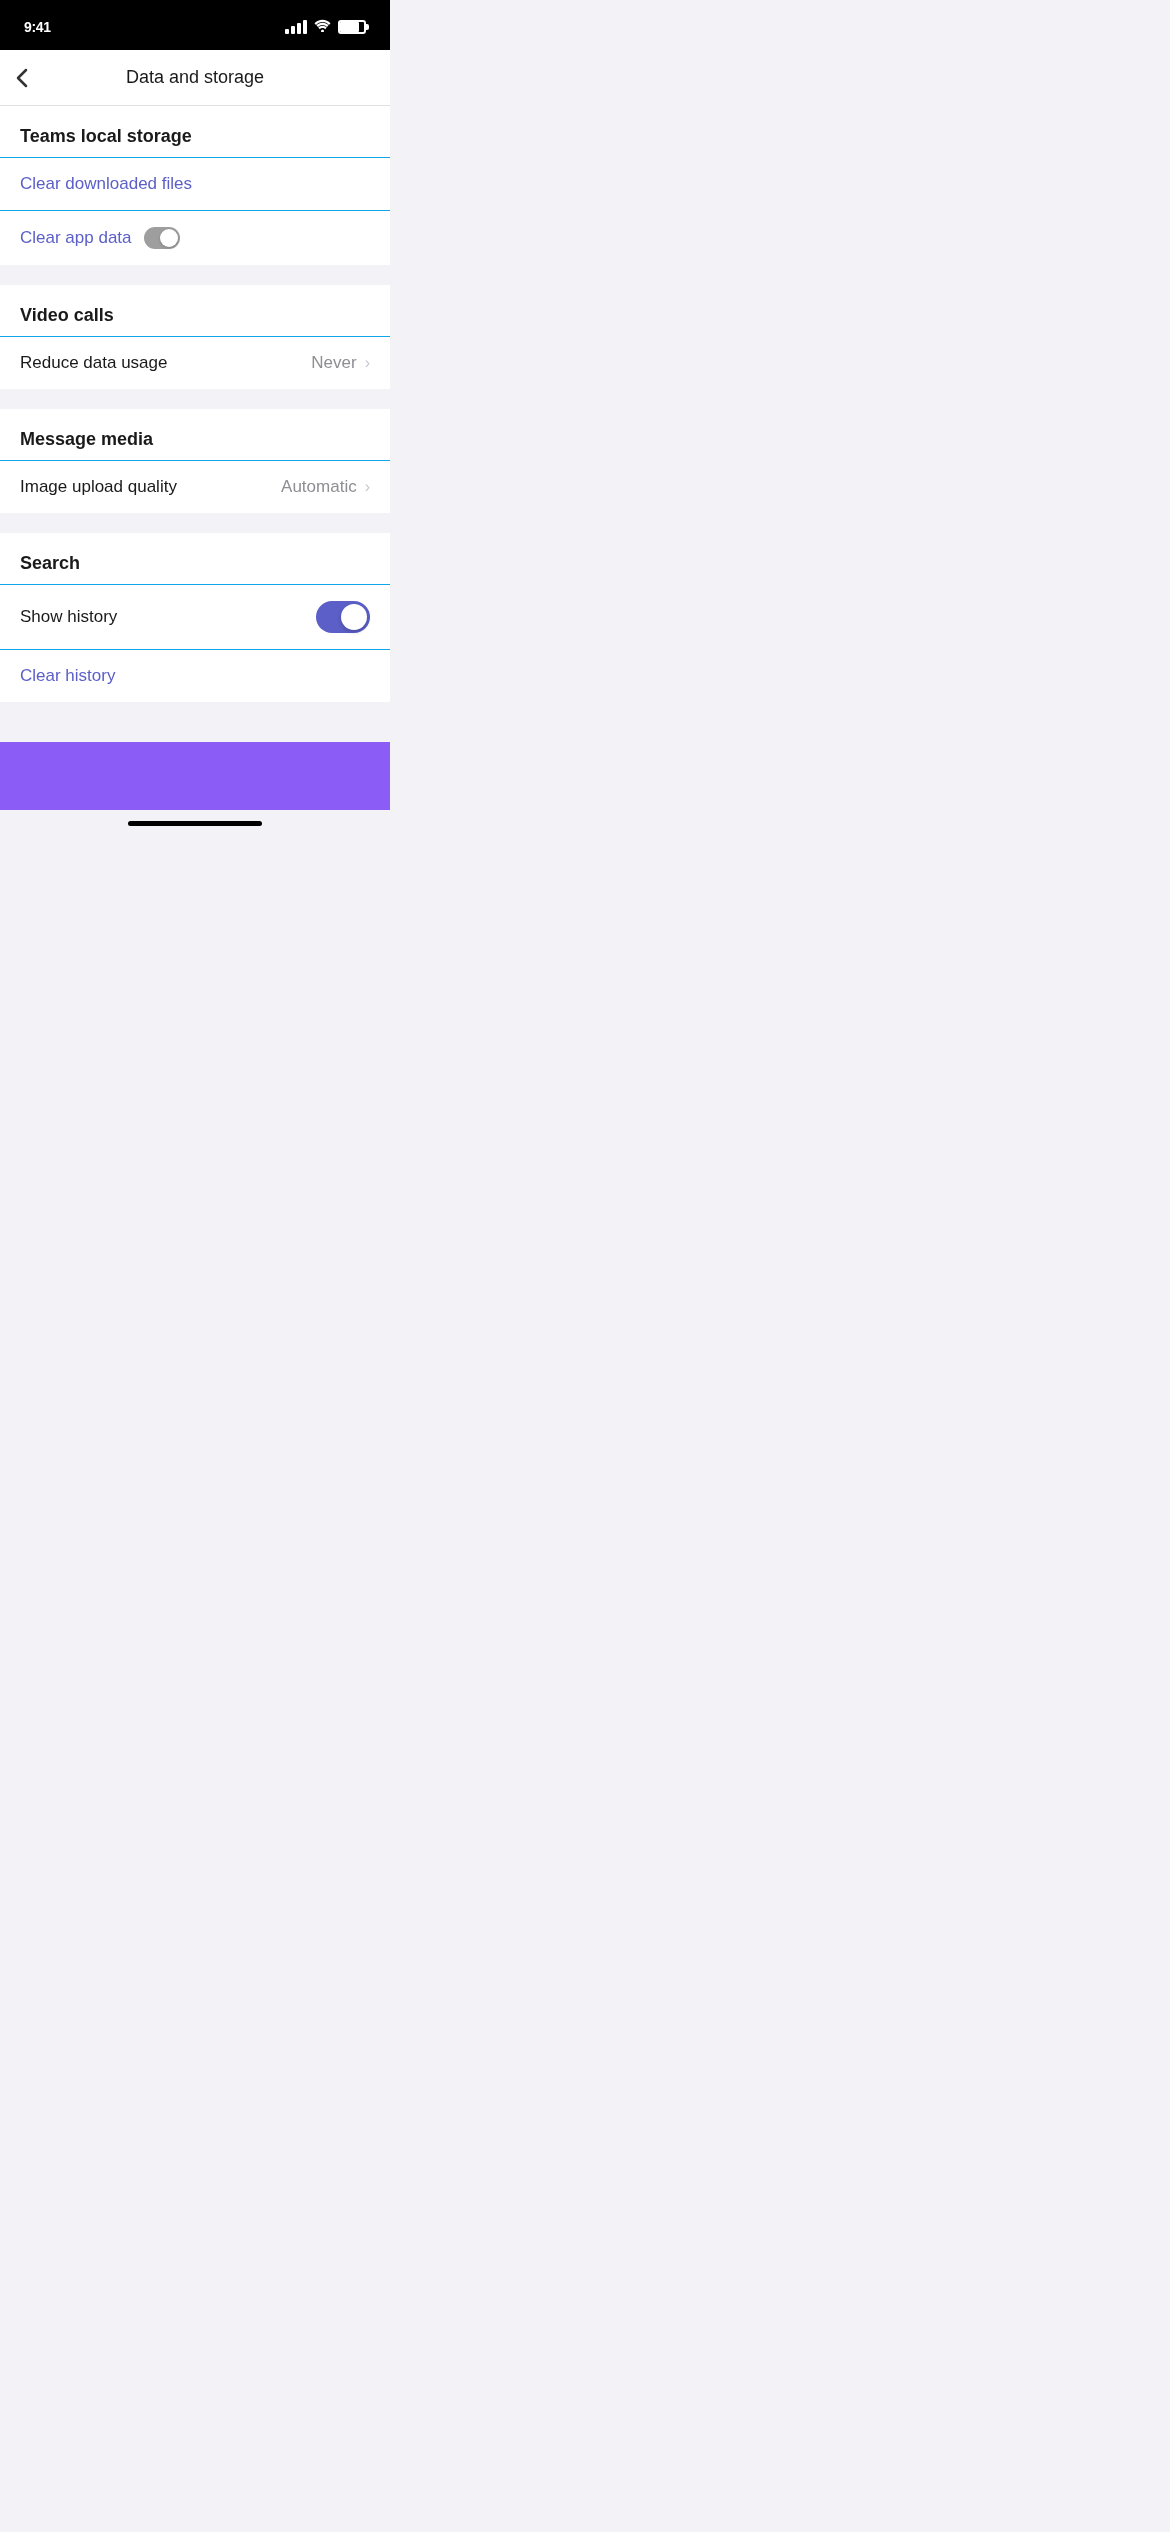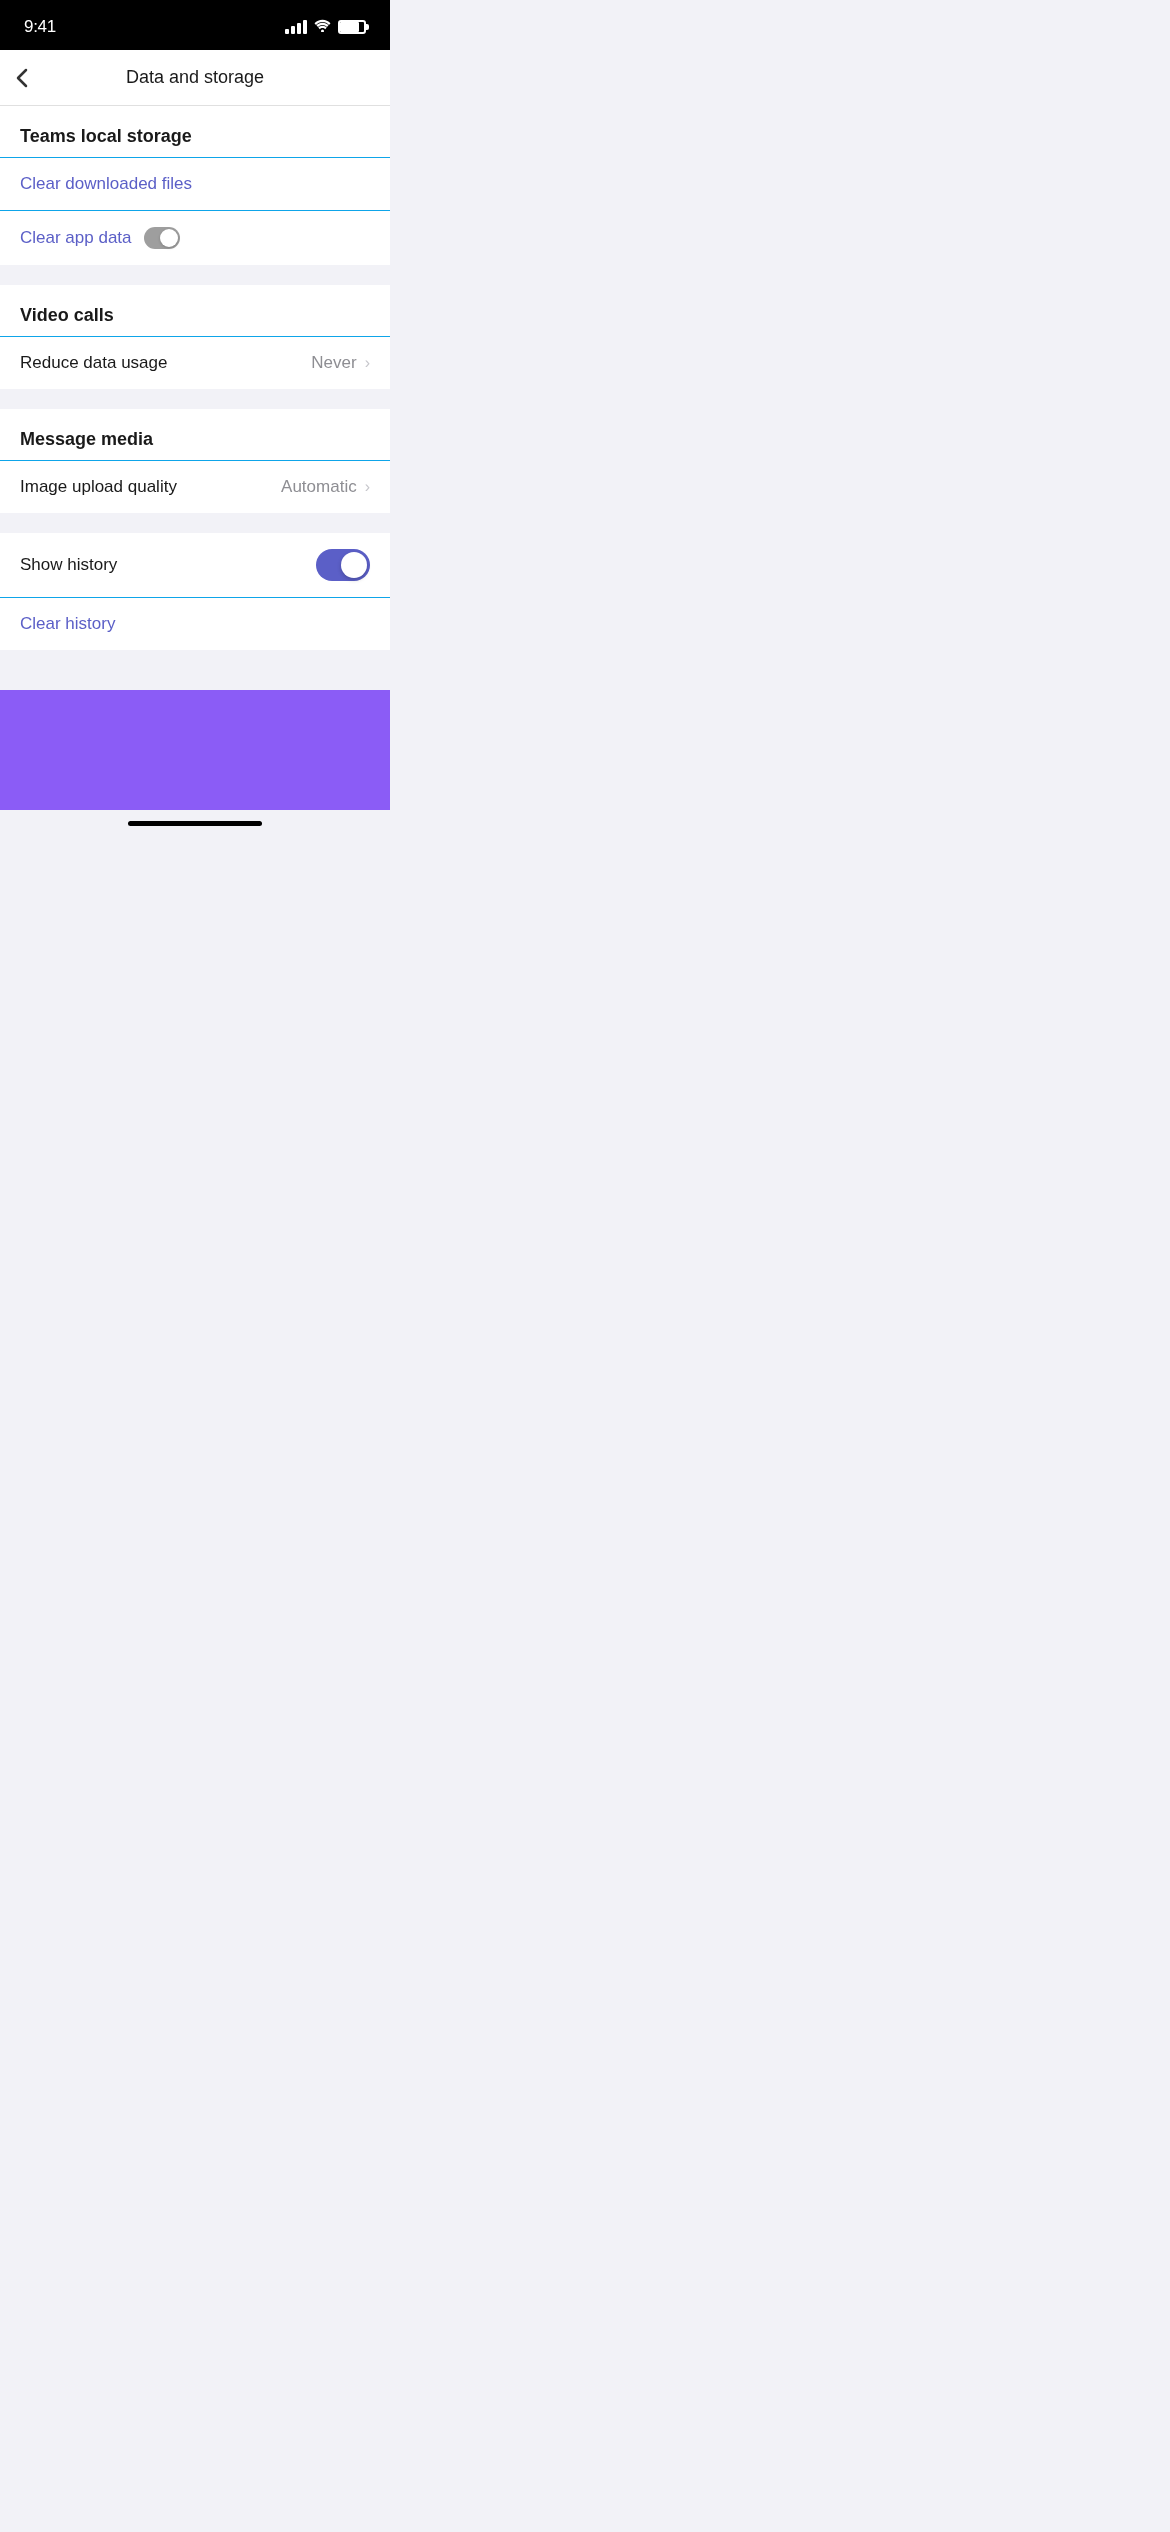--- a/index.html
+++ b/index.html
@@ -24,22 +24,22 @@
       background: #000;
       color: #fff;
       display: flex;
       align-items: center;
       justify-content: space-between;
       padding: 14px 24px 10px 24px;
       height: 50px;
     }
 
     .status-time {
-      font-size: 17px;
-      font-weight: 400;
+      font-size: 14px;
+      font-weight: 700;
       letter-spacing: -0.3px;
     }
 
     .status-icons {
       display: flex;
       align-items: center;
       gap: 7px;
     }
 
     .signal-bars {
@@ -330,20 +330,21 @@
       <div class="item-value">
         <span>Automatic</span>
         <span class="chevron">›</span>
       </div>
     </div>
   </div>
 
   <div class="section-divider"></div>
 
   <div class="section">
+    <div class="section-header">Search</div>
     <div class="section-item">
       <span class="item-label">Show history</span>
       <div class="toggle">
         <div class="toggle-knob"></div>
       </div>
     </div>
     <div class="section-item">
       <span class="item-label-link">Clear history</span>
     </div>
   </div>

